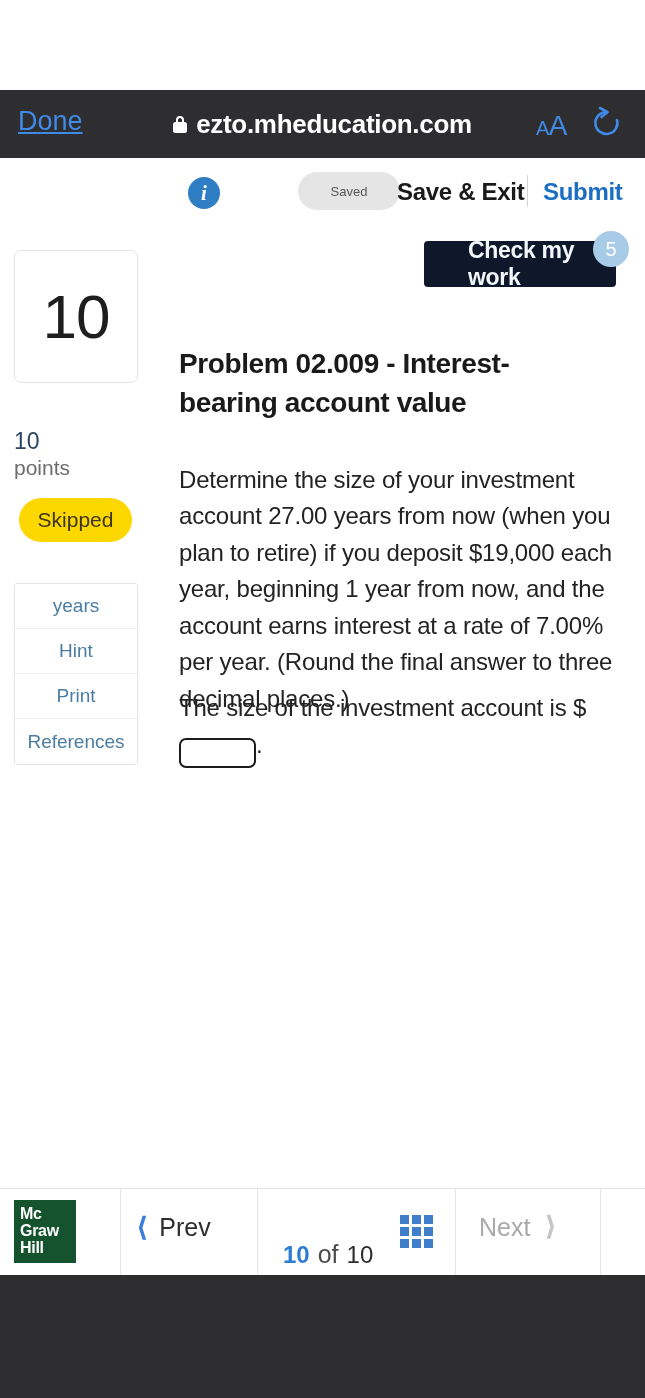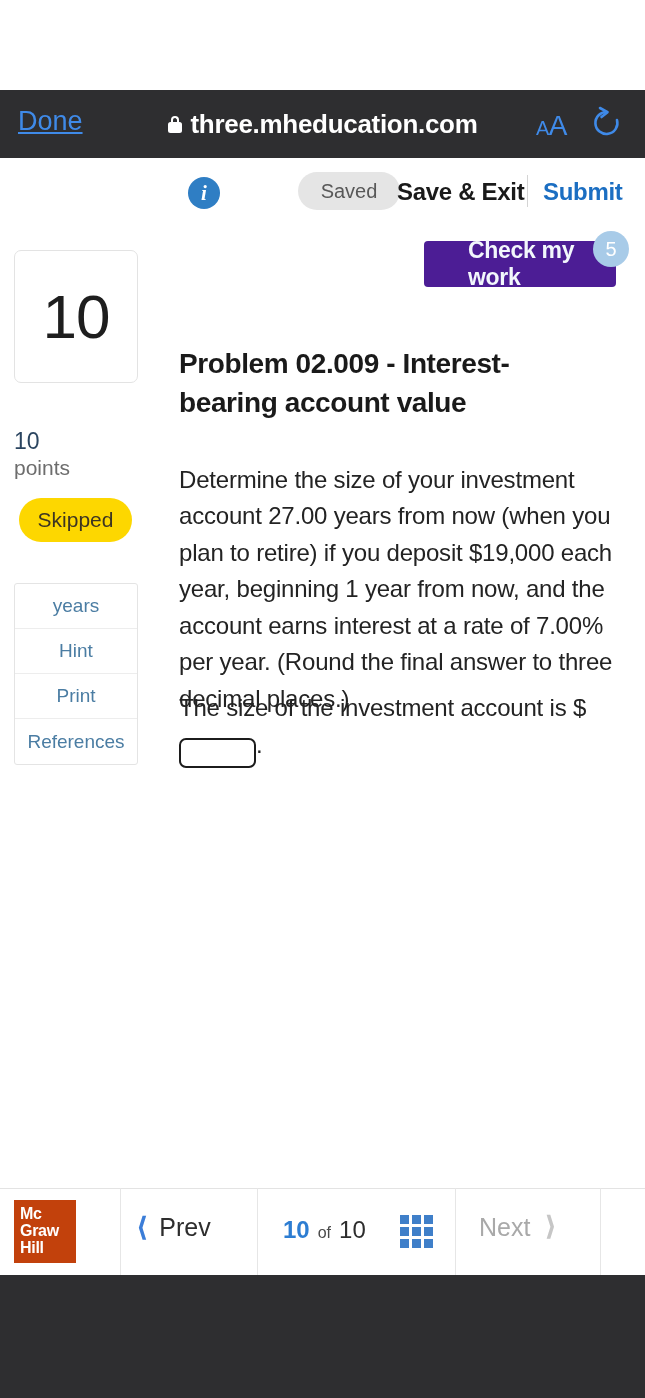--- a/index.html
+++ b/index.html
@@ -76,32 +76,32 @@
     background:#fcfcfc; border-bottom:1px solid #e2e2e2;
   }
   .hdr-title { position:absolute; left:12px; top:18px;
     font-size:25px; color:#2c2c2c; letter-spacing:-0.2px; }
   .info-icon { position:absolute; left:188px; top:177px; width:32px; height:32px;
     border-radius:50%; background:#2f7ec4; color:#fff; font-size:21px; font-weight:700;
     font-family:"Liberation Serif", serif; display:flex; align-items:center;
     justify-content:center; font-style:italic; line-height:1; }
   .saved-pill { position:absolute; left:298px; top:172px; width:102px; height:38px;
     background:#e5e5e5; border-radius:19px; display:flex; align-items:center;
-    justify-content:center; color:#585858; font-size:20px; }
+    justify-content:center; color:#585858; font-size:13px; }
   .save-exit { position:absolute; left:397px; top:178px;
     font-size:24px; font-weight:700; color:#1a1a1a; letter-spacing:-0.3px; }
   .hdr-divider { position:absolute; left:527px; top:175px; width:1px; height:32px;
     background:#d4d4d4; }
   .submit-btn { position:absolute; left:543px; top:178px;
     font-size:24px; font-weight:700; color:#1b6ec2; letter-spacing:-0.3px; }
 
   
   .check-work {
     position:absolute; left:424px; top:241px; width:192px; height:46px;
-    background:#4c1d95; border-radius:4px;
+    background:#0f172a; border-radius:4px;
     display:flex; align-items:center; justify-content:center;
     color:#f2f7fc; font-size:23px; font-weight:700; letter-spacing:-0.3px;padding-left:44px;
   }
   .check-badge {
     position:absolute; left:593px; top:231px; width:36px; height:36px;
     border-radius:50%; background:#a8cbe8; color:#ffffff; font-size:20px;
     display:flex; align-items:center; justify-content:center;
   }
 
   
@@ -135,33 +135,33 @@
     font-size:24px; color:#232323; line-height:1.5; letter-spacing:-0.2px; }
   .answer-input { display:inline-block; width:77px; height:30px;
     border:2px solid #1c1c1c; border-radius:7px; background:#fff;
     vertical-align:middle; margin-top:12px; }
   .answer-period { font-size:24px; }
 
   
   .page-nav { position:absolute; left:0; top:1188px; width:645px; height:87px;
     background:#fff; border-top:1px solid #e3e3e3; }
   .mh-logo { position:absolute; left:14px; top:1200px; width:62px; height:63px;
-    background:#c2410c; color:#fff; font-size:16px; font-weight:700; line-height:1.06;
+    background:#14532d; color:#fff; font-size:16px; font-weight:700; line-height:1.06;
     padding:6px 0 0 6px; letter-spacing:-0.3px; }
   .nav-sep { position:absolute; top:1188px; width:1px; height:87px; background:#e6e6e6; }
   .nav-prev { position:absolute; left:136px; top:1213px;
     display:flex; align-items:center; gap:11px; }
   .chev { font-size:27px; line-height:1; }
   .chev.blue { color:#3b7dd8; font-weight:700; }
   .chev.gray { color:#c6c6c6; font-weight:700; }
   .nav-prev .lbl { font-size:25px; color:#2d2d2d; }
   .nav-count { position:absolute; left:283px; top:1216px;
     display:flex; align-items:baseline; gap:8px; }
   .nav-count .cur { font-size:24px; font-weight:700; color:#2d7dd2; }
-  .nav-count .of { font-size:16px; color:#4a4a4a; }
+  .nav-count .of { font-size:25px; color:#4a4a4a;margin-top:24px; }
   .nav-count .tot { font-size:24px; color:#2d2d2d; }
   .grid-icon { position:absolute; left:400px; top:1215px;
     display:grid; grid-template-columns:repeat(3,9px); grid-template-rows:repeat(3,9px);
     gap:3px; }
   .grid-icon i { background:#3f7fc9; display:block; }
   .nav-next { position:absolute; left:479px; top:1213px;
     display:flex; gap:14px; }
   .nav-next .lbl { font-size:25px; color:#a9a9a9; }
 
   
@@ -174,21 +174,21 @@
 <div id="app">
 
 
   <div class="url-bar">
     <div class="done-btn">Done</div>
     <div class="url-center">
       <span class="lock-icon">
         <span class="shackle"></span>
           <span class="body"></span>
       </span>
-      <span class="url-text">three.mheducation.com</span>
+      <span class="url-text">ezto.mheducation.com</span>
     </div>
     <div class="aa-btn">A<span class="big">A</span></div>
     <div class="reload-btn">
       <svg width="32" height="34" viewBox="0 0 32 34">
         <path d="M16 6 A11 11 0 1 0 26 14" fill="none" stroke="#3f8ae8" stroke-width="2.6" stroke-linecap="round"></path>
         <path d="M9 2 L16.5 6.2 L10.5 11" fill="none" stroke="#3f8ae8" stroke-width="2.6" stroke-linecap="round" stroke-linejoin="round"></path>
       </svg>
     </div>
   </div>
 

